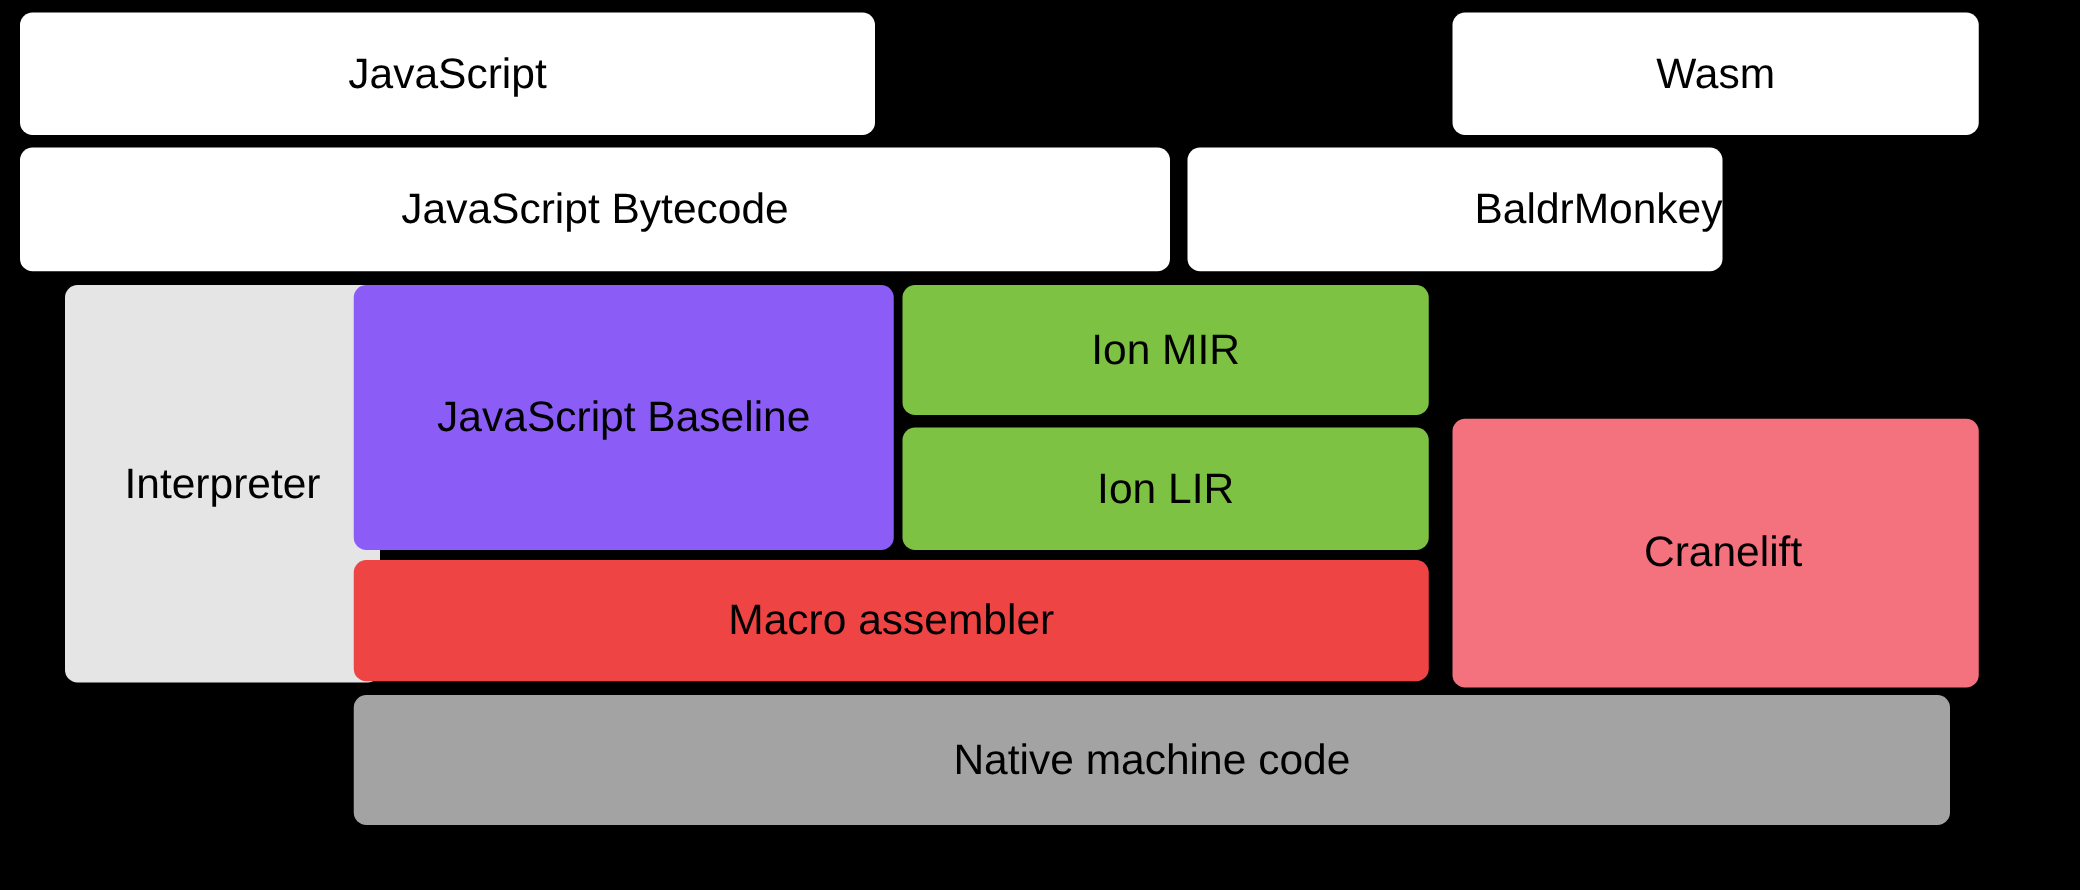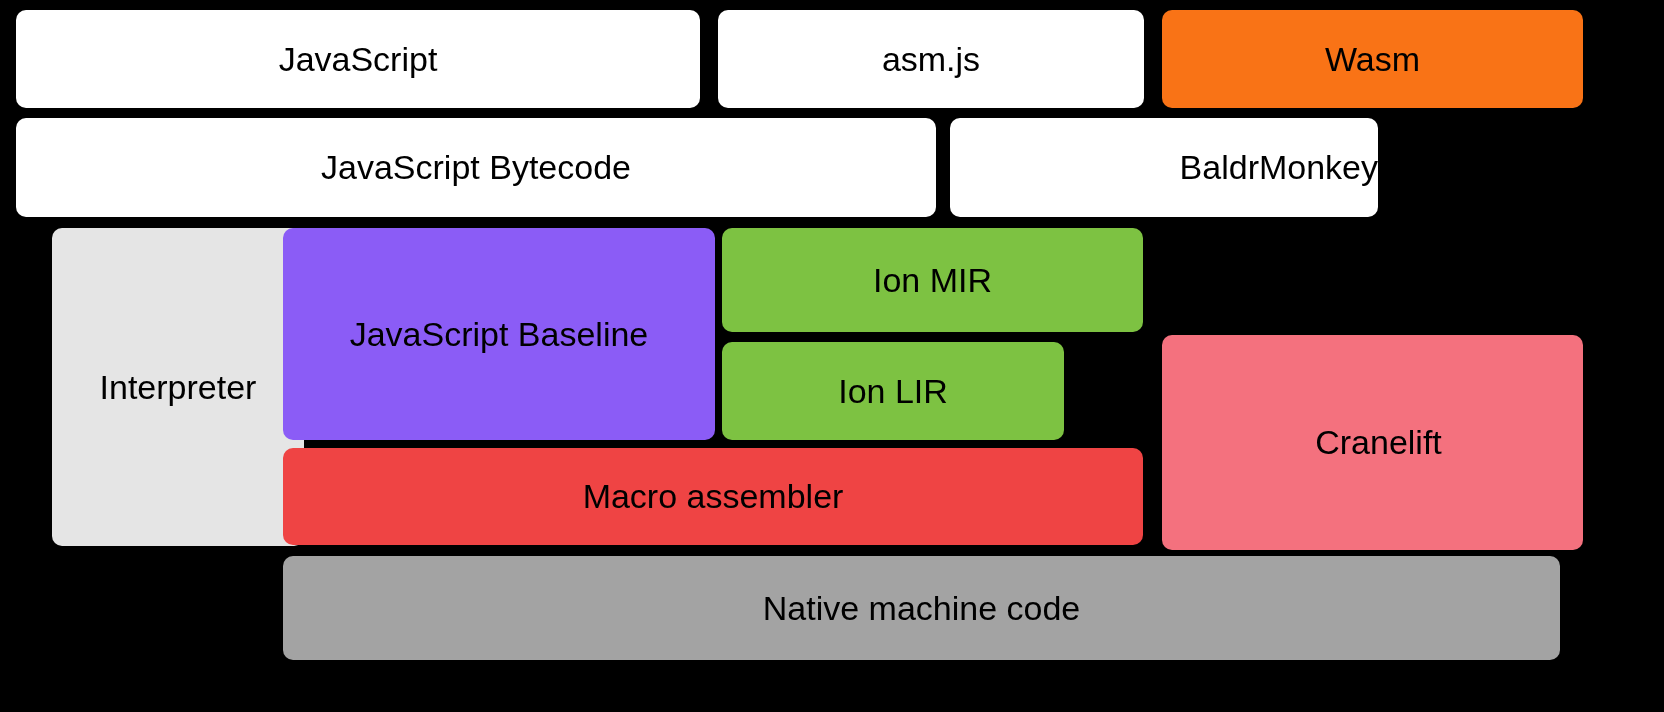--- a/index.html
+++ b/index.html
@@ -36,43 +36,40 @@
 
   
   .box-bytecode        { left: 16px;   top: 118px; width: 920px;  height: 99px; align-items: center; }
   .box-baldrmonkey     { left: 950px;  top: 118px; width: 428px;  height: 99px; }
 
   
   .box-interpreter     { left: 16px;   top: 228px; width: 252px;  height: 318px; margin-left: 36px; }
   .box-baseline        { left: 283px;  top: 228px; width: 432px;  height: 212px; }
   .box-baseline .label { max-width: 300px; }
   .box-ion-mir         { left: 722px;  top: 228px; width: 421px;  height: 104px; }
-  .box-ion-lir         { left: 722px;  top: 342px; width: 342px;  height: 98px; }
+  .box-ion-lir         { left: 722px;  top: 342px; width: 421px;  height: 98px; }
   .box-cranelift       { left: 1162px; top: 335px; width: 421px;  height: 215px; }
 
   
   .box-macro-assembler { left: 283px;  top: 448px; width: 860px;  height: 97px; }
 
   
   .box-native          { left: 283px;  top: 556px; width: 1277px; height: 104px; }
 </style>
 </head>
 <body>
 
 <div class="canvas">
 
   <div class="box box-javascript" style="background-color: rgb(255, 255, 255);">
     <span class="label">JavaScript</span>
   </div>
 
-  <div class="box box-asmjs" style="background-color: rgb(255, 255, 255);">
-    <span class="label">asm.js</span>
-  </div>
 
-  <div class="box box-wasm" style="background-color: #f97316;">
+  <div class="box box-wasm" style="background-color: #ffffff;">
     <span class="label">Wasm</span>
   </div>
 
   <div class="box box-bytecode" style="background-color: rgb(255, 255, 255);">
     <span class="label">JavaScript Bytecode</span>
   </div>
 
   <div class="box box-baldrmonkey" style="background-color: rgb(255, 255, 255); justify-content: flex-end;">
     <span class="label">BaldrMonkey</span>
   </div>

